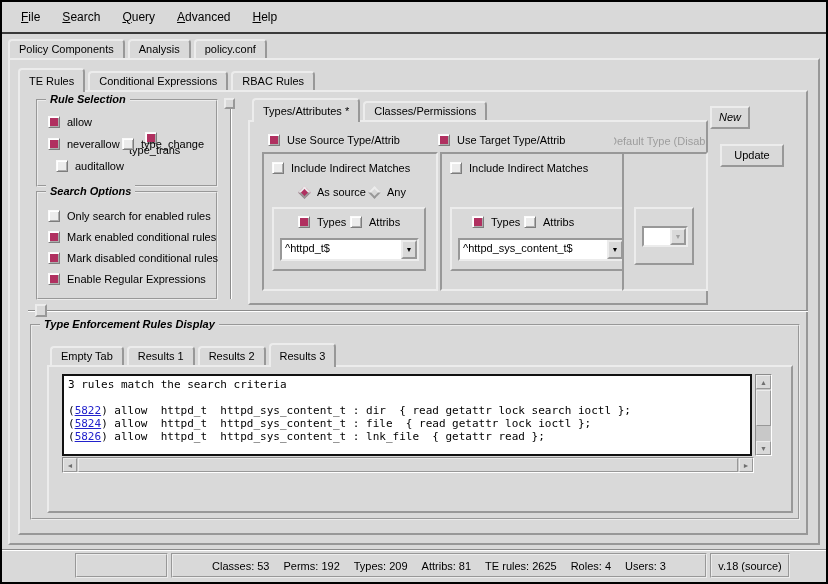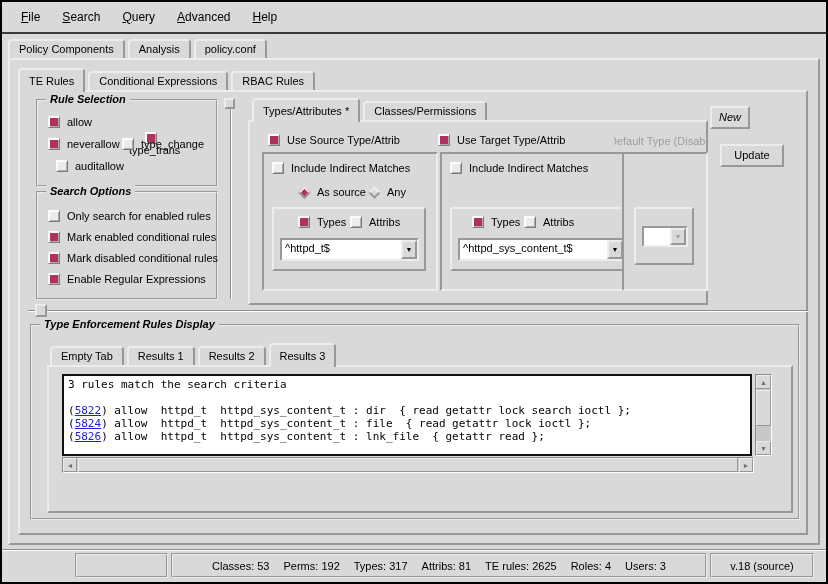--- a/index.html
+++ b/index.html
@@ -272,25 +272,25 @@
 
     </div>
   </div>
 
   <div class="divider" style="top:547px;"></div>
   <div class="status-box" style="left:73px; top:551px; width:93px;"></div>
   <div class="status-box" style="left:169px; top:551px; width:536px;">
     <div class="status-items">
       <span>Classes: 53</span>
       <span>Perms: 192</span>
-      <span>Types: 317</span>
+      <span>Types: 209</span>
       <span>Attribs: 81</span>
       <span>TE rules: 2625</span>
       <span>Roles: 4</span>
       <span>Users: 3</span>
     </div>
   </div>
-  <div class="status-box" style="left:708px; top:551px; width:104px;">
+  <div class="status-box" style="left:708px; top:551px; width:80px;">
     <span>v.18 (source)</span>
   </div>
 
 </div>
 </div>
 
 </body></html>

